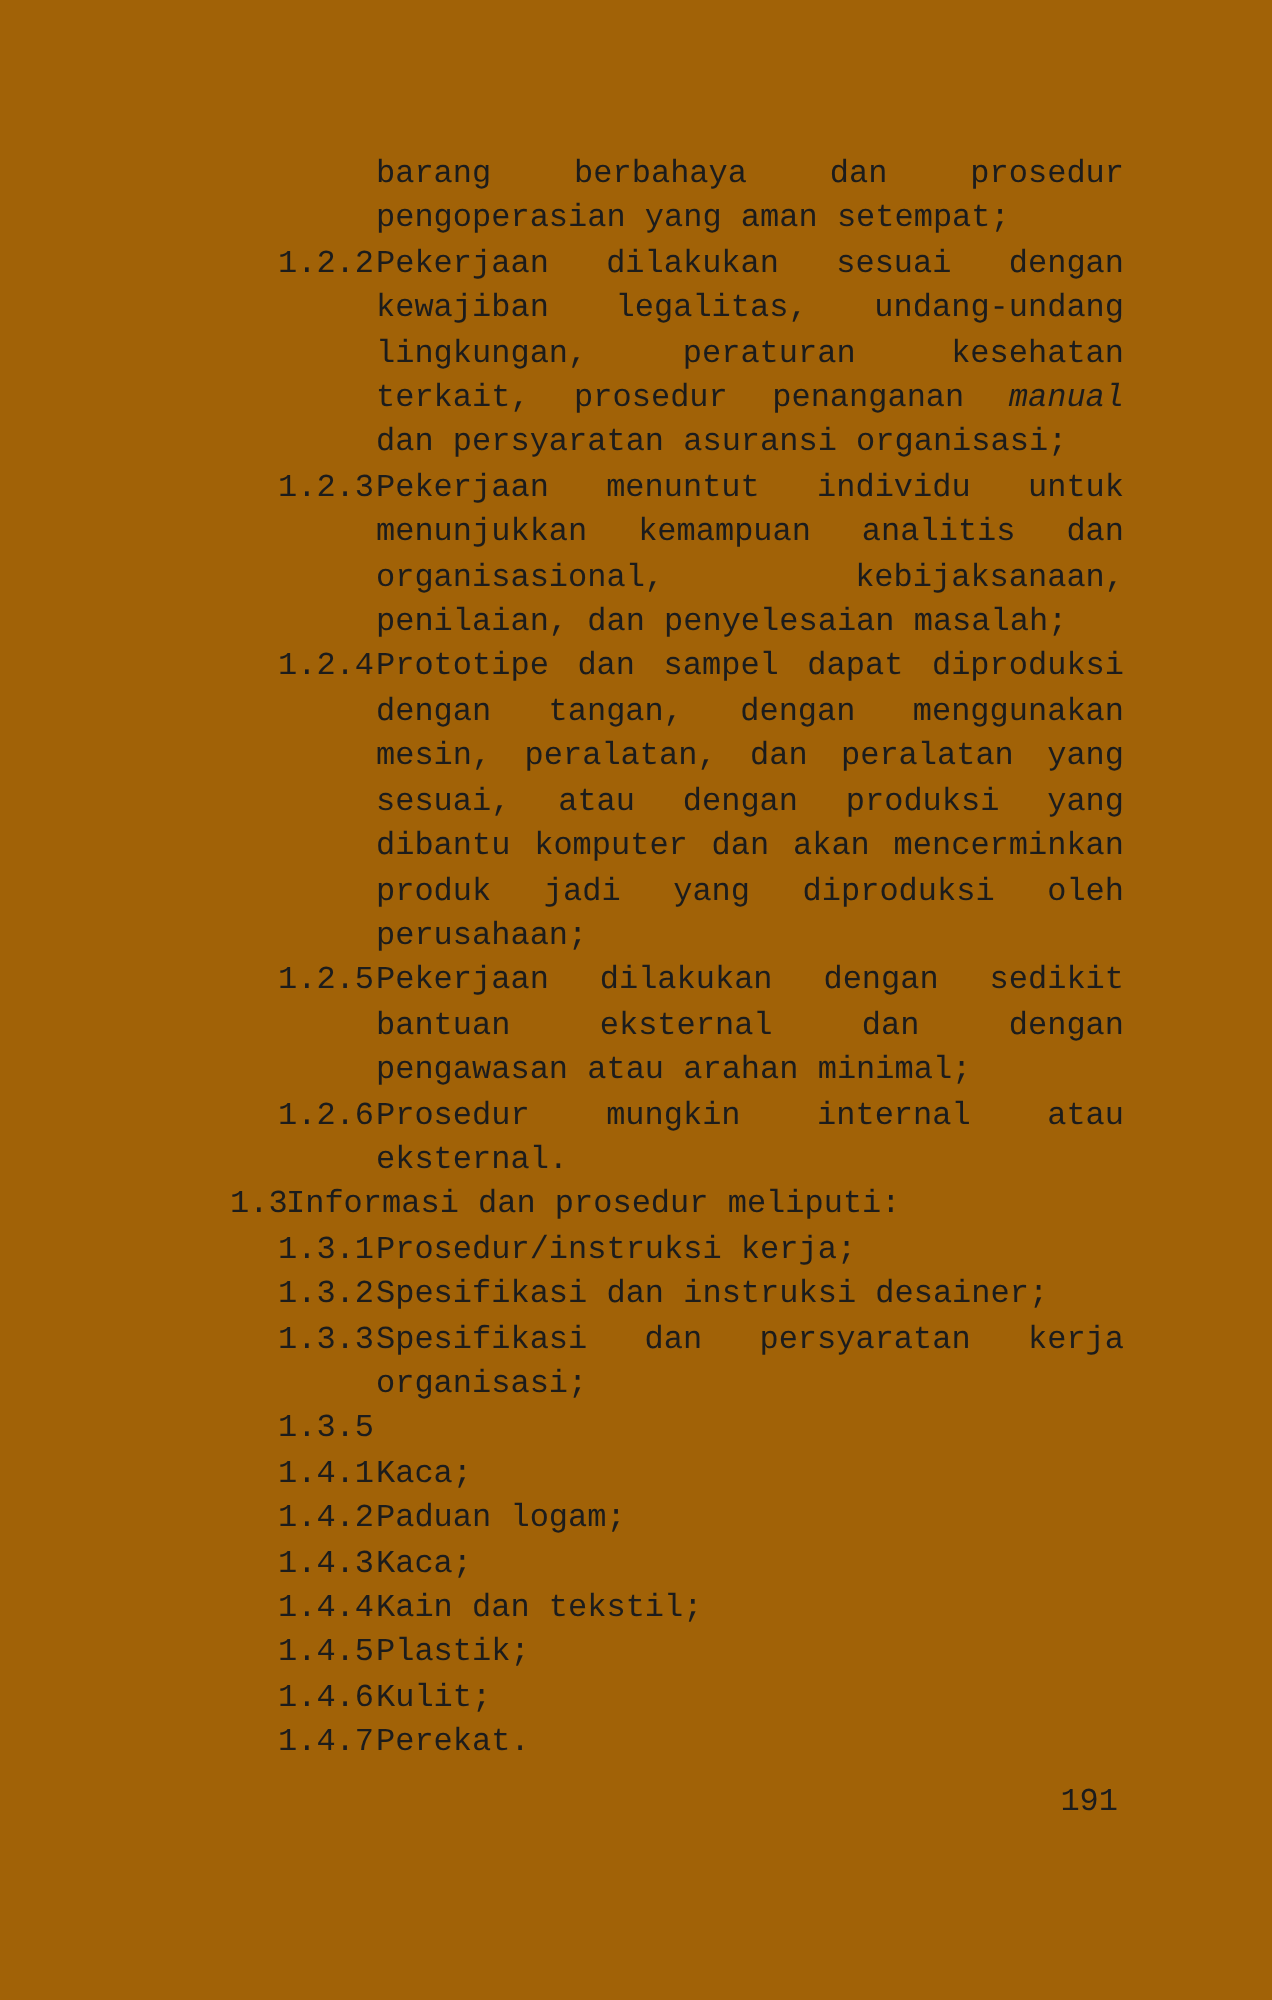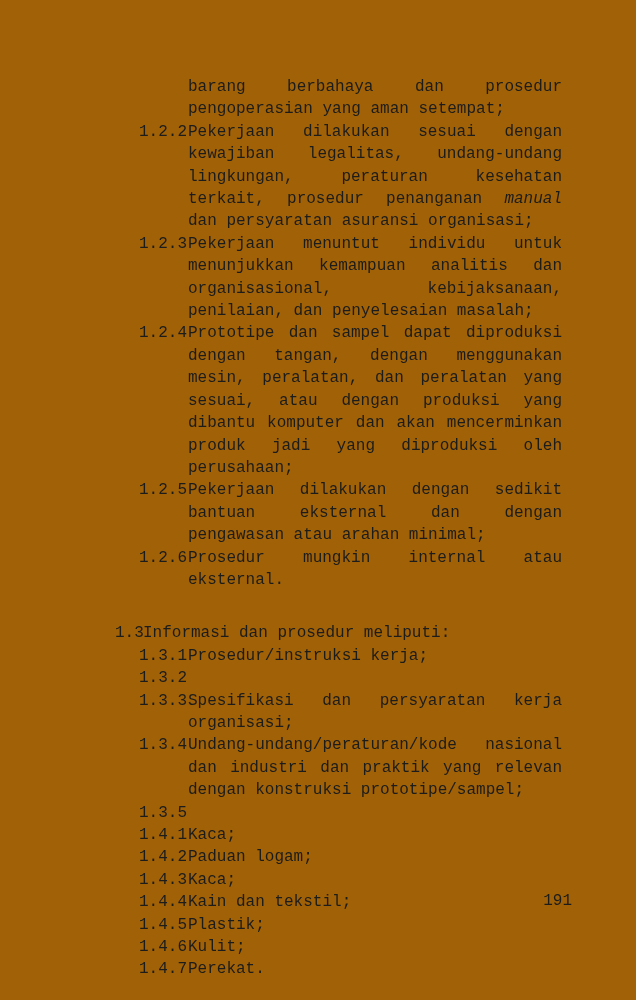--- a/index.html
+++ b/index.html
@@ -25,36 +25,36 @@
     width: 447px;
   }
   .cont-para {
     margin-left: 73px;
     text-align: justify;
   }
   .row {
     display: flex;
     align-items: flex-start;
   }
-  .row.l2 { padding-left: 0; margin-top: 31px; }
+  .row.l2 { padding-left: 0; }
   .row.l3 { padding-left: 24px; }
   .num {
     flex: 0 0 auto;
     white-space: nowrap;
   }
   .row.l2 .num { width: 28px; }
   .row.l3 .num { width: 49px; }
   .txt {
     flex: 1 1 auto;
     text-align: justify;
   }
   .txt em { font-style: italic; }
   .page-number {
     position: absolute;
-    left: 125px;
+    left: 112px;
     top: 890px;
     width: 447px;
     text-align: right;
   }
 </style>
 </head>
 <body>
 
 <div class="page">
   <div class="content">
@@ -91,31 +91,28 @@
       <span class="txt">Informasi dan prosedur meliputi:</span>
     </div>
 
     <div class="row l3">
       <span class="num">1.3.1</span>
       <span class="txt">Prosedur/instruksi kerja;</span>
     </div>
 
     <div class="row l3">
       <span class="num">1.3.2</span>
+      <span class="txt">Spesifikasi dan instruksi desainer;</span>
     </div>
 
     <div class="row l3">
       <span class="num">1.3.3</span>
       <span class="txt">Spesifikasi dan persyaratan kerja organisasi;</span>
     </div>
 
-    <div class="row l3">
-      <span class="num">1.3.4</span>
-      <span class="txt">Undang-undang/peraturan/kode nasional dan industri dan praktik yang relevan dengan konstruksi prototipe/sampel;</span>
-    </div>
 
     <div class="row l3">
       <span class="num">1.3.5</span>
     </div>
 
 
     <div class="row l3">
       <span class="num">1.4.1</span>
       <span class="txt">Kaca;</span>
     </div>

